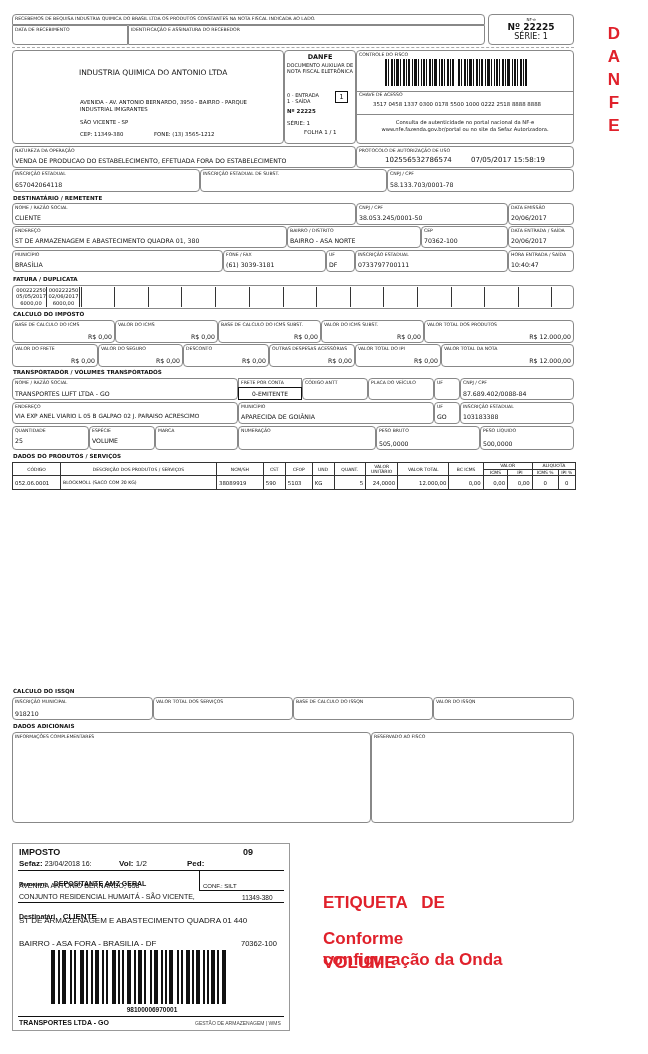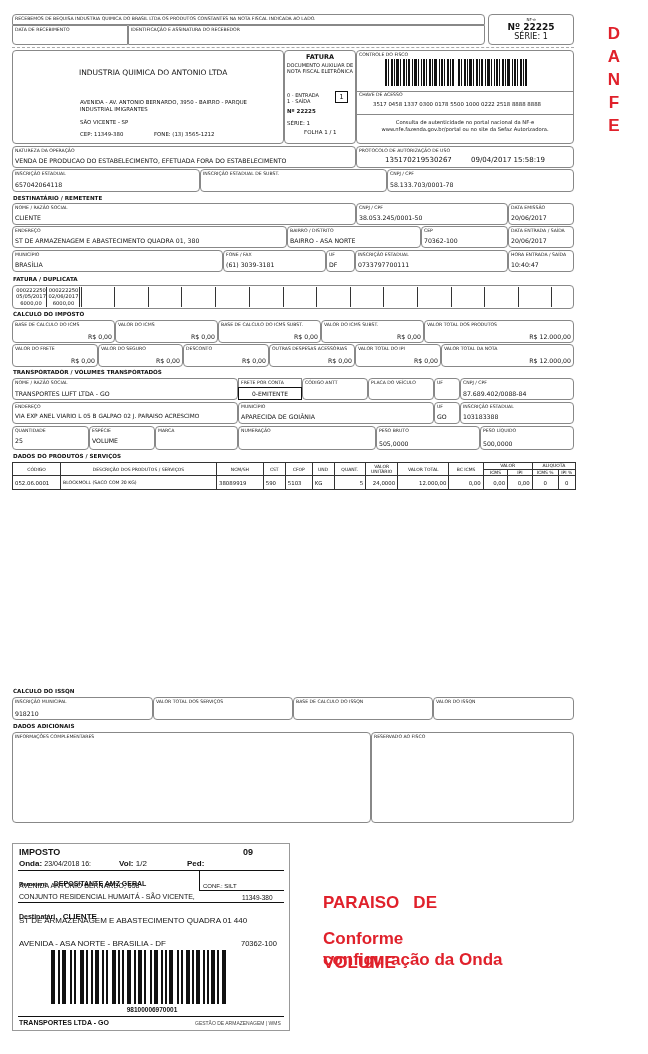--- a/index.html
+++ b/index.html
@@ -48,21 +48,21 @@
 </div>
 
 <div class="box" style="left:12px;top:50px;width:272px;height:94px;">
   <div class="abs" style="left:66px;top:17px;font-size:7.5px;">INDUSTRIA QUIMICA DO ANTONIO LTDA</div>
   <div class="abs" style="left:67px;top:48px;width:200px;font-size:5.4px;line-height:6.5px;">AVENIDA - AV. ANTONIO BERNARDO, 3950 - BAIRRO - PARQUE INDUSTRIAL IMIGRANTES</div>
   <div class="abs" style="left:67px;top:68px;font-size:5.4px;">SÃO VICENTE - SP</div>
   <div class="abs" style="left:67px;top:80px;font-size:5.4px;">CEP: 11349-380</div>
   <div class="abs" style="left:141px;top:80px;font-size:5.4px;">FONE: (13) 3565-1212</div>
 </div>
 <div class="box" style="left:284px;top:50px;width:72px;height:94px;">
-  <div class="abs" style="left:0;width:70px;top:2px;text-align:center;font-size:6.5px;font-weight:bold;">FATURA</div>
+  <div class="abs" style="left:0;width:70px;top:2px;text-align:center;font-size:6.5px;font-weight:bold;">DANFE</div>
   <div class="abs" style="left:1px;width:68px;top:11px;text-align:center;font-size:5px;line-height:6px;">DOCUMENTO AUXILIAR DE NOTA FISCAL ELETRÔNICA</div>
   <div class="abs" style="left:2px;top:41px;font-size:5px;">0 - ENTRADA</div>
   <div class="abs" style="left:2px;top:47px;font-size:5px;">1 - SAÍDA</div>
   <div class="abs" style="left:50px;top:40px;width:13px;height:12px;border:1px solid #111;font-size:7px;text-align:center;line-height:10px;">1</div>
   <div class="abs" style="left:2px;top:57px;font-size:5.5px;font-weight:bold;">Nº 22225</div>
   <div class="abs" style="left:2px;top:69px;font-size:5.5px;">SÉRIE: 1</div>
   <div class="abs" style="left:19px;top:78px;font-size:5.5px;">FOLHA 1 / 1</div>
 </div>
 <div class="box" style="left:356px;top:50px;width:218px;height:94px;">
   <span class="lbl">CONTROLE DO FISCO</span>
@@ -123,22 +123,22 @@
   <div class="abs" style="left:0;width:216px;top:68px;text-align:center;font-size:5.2px;">Consulta de autenticidade no portal nacional da NF-e</div>
   <div class="abs" style="left:0;width:216px;top:75px;text-align:center;font-size:5.2px;">www.nfe.fazenda.gov.br/portal ou no site da Sefaz Autorizadora.</div>
 </div>
 
 <div class="box" style="left:12px;top:146px;width:344px;height:22px;">
   <span class="lbl">NATUREZA DA OPERAÇÃO</span>
   <span class="val" style="top:10px;">VENDA DE PRODUCAO DO ESTABELECIMENTO, EFETUADA FORA DO ESTABELECIMENTO</span>
 </div>
 <div class="box" style="left:356px;top:146px;width:218px;height:22px;">
   <span class="lbl">PROTOCOLO DE AUTORIZAÇÃO DE USO</span>
-  <span class="abs" style="left:28px;top:9px;font-size:7px;">135170219530267</span>
-  <span class="abs" style="left:114px;top:9px;font-size:7px;">09/04/2017 15:58:19</span>
+  <span class="abs" style="left:28px;top:9px;font-size:7px;">102556532786574</span>
+  <span class="abs" style="left:114px;top:9px;font-size:7px;">07/05/2017 15:58:19</span>
 </div>
 <div class="box" style="left:12px;top:169px;width:188px;height:23px;">
   <span class="lbl">INSCRIÇÃO ESTADUAL</span>
   <span class="val" style="top:11px;">657042064118</span>
 </div>
 <div class="box" style="left:200px;top:169px;width:187px;height:23px;">
   <span class="lbl">INSCRIÇÃO ESTADUAL DE SUBST.</span>
 </div>
 <div class="box" style="left:387px;top:169px;width:187px;height:23px;">
   <span class="lbl">CNPJ / CPF</span>
@@ -395,21 +395,21 @@
   <span class="lbl">INFORMAÇÕES COMPLEMENTARES</span>
 </div>
 <div class="box" style="left:371px;top:732px;width:203px;height:91px;">
   <span class="lbl">RESERVADO AO FISCO</span>
 </div>
 
 <div class="label-box">
   <div class="abs" style="left:6px;top:3px;font-size:9px;font-weight:bold;">IMPOSTO</div>
   <div class="abs" style="left:230px;top:3px;font-size:9px;font-weight:bold;">09</div>
   <div class="abs" style="left:6px;top:15px;font-size:8px;white-space:nowrap;">
-    <b>Onda:</b> <span style="font-size:7px;">23/04/2018 16:</span>
+    <b>Sefaz:</b> <span style="font-size:7px;">23/04/2018 16:</span>
   </div>
   <div class="abs" style="left:106px;top:15px;font-size:8px;white-space:nowrap;">
     <b>Vol:</b> <span>1/2</span>
   </div>
   <div class="abs" style="left:174px;top:15px;font-size:8px;font-weight:bold;">Ped:</div>
   <div class="abs" style="left:5px;top:26px;width:266px;border-top:1px solid #111;"></div>
   <div class="abs" style="left:6px;top:28px;white-space:nowrap;">
     <b style="font-size:6px;">Remetent</b>
     <b style="font-size:7px;margin-left:3px;">DEPOSITANTE AMZ GERAL</b>
   </div>
@@ -418,21 +418,21 @@
   <div class="abs" style="left:190px;top:39px;font-size:6px;">CONF.: SILT</div>
   <div class="abs" style="left:186px;top:46px;width:85px;border-top:1px solid #111;"></div>
   <div class="abs" style="left:6px;top:49px;font-size:7px;">CONJUNTO RESIDENCIAL HUMAITÁ - SÃO VICENTE,</div>
   <div class="abs" style="left:229px;top:50px;font-size:6.5px;">11349-380</div>
   <div class="abs" style="left:5px;top:58px;width:266px;border-top:1px solid #111;"></div>
   <div class="abs" style="left:6px;top:61px;white-space:nowrap;">
     <b style="font-size:7px;">Destinatári</b>
     <b style="font-size:8px;margin-left:3px;">CLIENTE</b>
   </div>
   <div class="abs" style="left:6px;top:72px;font-size:8px;">ST DE ARMAZENAGEM E ABASTECIMENTO QUADRA 01 440</div>
-  <div class="abs" style="left:6px;top:95px;font-size:8px;">AVENIDA - ASA NORTE - BRASILIA - DF</div>
+  <div class="abs" style="left:6px;top:95px;font-size:8px;">BAIRRO - ASA FORA - BRASILIA - DF</div>
   <div class="abs" style="left:228px;top:95px;font-size:7.5px;">70362-100</div>
   <div class="barcode" style="left:38px;top:106px;width:200px;height:54px;">
     <span style="width:4px;margin-right:3px"></span>
       <span style="width:2px;margin-right:2px"></span>
       <span style="width:4px;margin-right:4px"></span>
       <span style="width:2px;margin-right:2px"></span>
       <span style="width:2px;margin-right:4px"></span>
       <span style="width:4px;margin-right:2px"></span>
       <span style="width:2px;margin-right:3px"></span>
       <span style="width:2px;margin-right:2px"></span>
@@ -462,19 +462,19 @@
       <span style="width:2px;margin-right:3px"></span>
       <span style="width:4px;margin-right:0"></span>
   </div>
   <div class="abs" style="left:0;width:278px;top:162px;text-align:center;font-size:6.5px;font-weight:bold;">98100006970001</div>
   <div class="abs" style="left:5px;top:172px;width:266px;border-top:1px solid #111;"></div>
   <div class="abs" style="left:6px;top:175px;font-size:7px;font-weight:bold;">TRANSPORTES LTDA - GO</div>
   <div class="abs" style="left:182px;top:176px;font-size:5px;color:#444;">GESTÃO DE ARMAZENAGEM | WMS</div>
 </div>
 
 <div class="abs red" style="left:323px;top:853px;font-size:17px;line-height:20px;white-space:pre;">
-  <div>PARAISO   DE</div>
+  <div>ETIQUETA   DE</div>
   <div>VOLUME</div>
 </div>
 <div class="abs red" style="left:323px;top:928px;font-size:17px;line-height:21px;white-space:nowrap;">
   <div>Conforme</div>
   <div>configuração da Onda</div>
 </div>
 
 </body></html>

